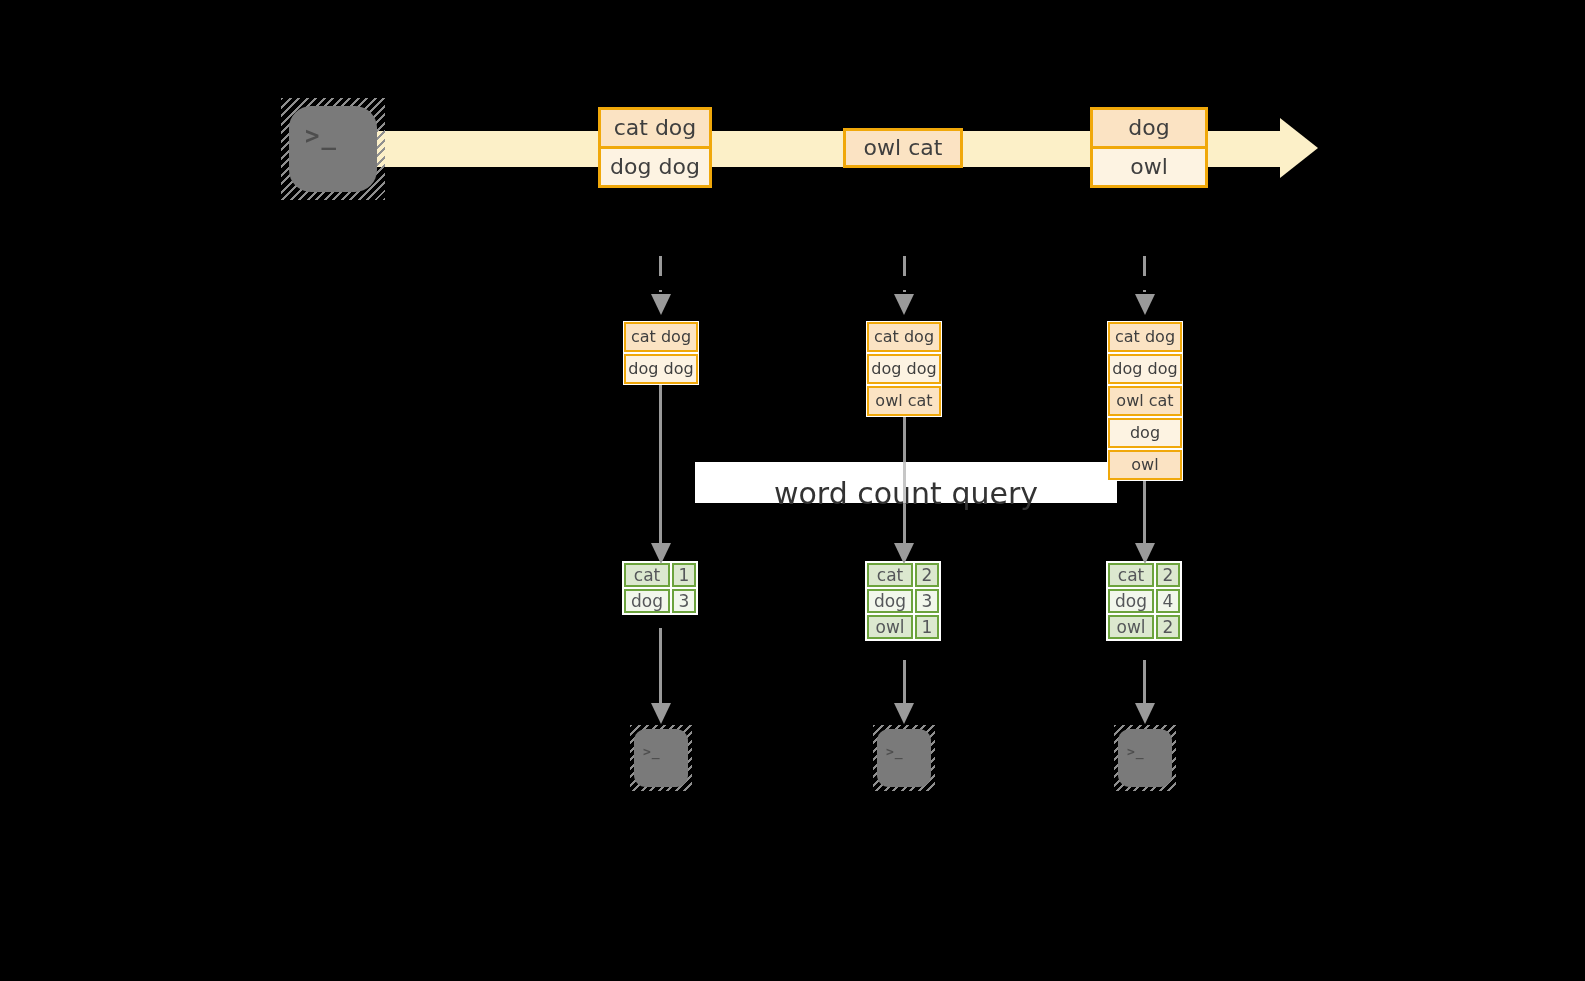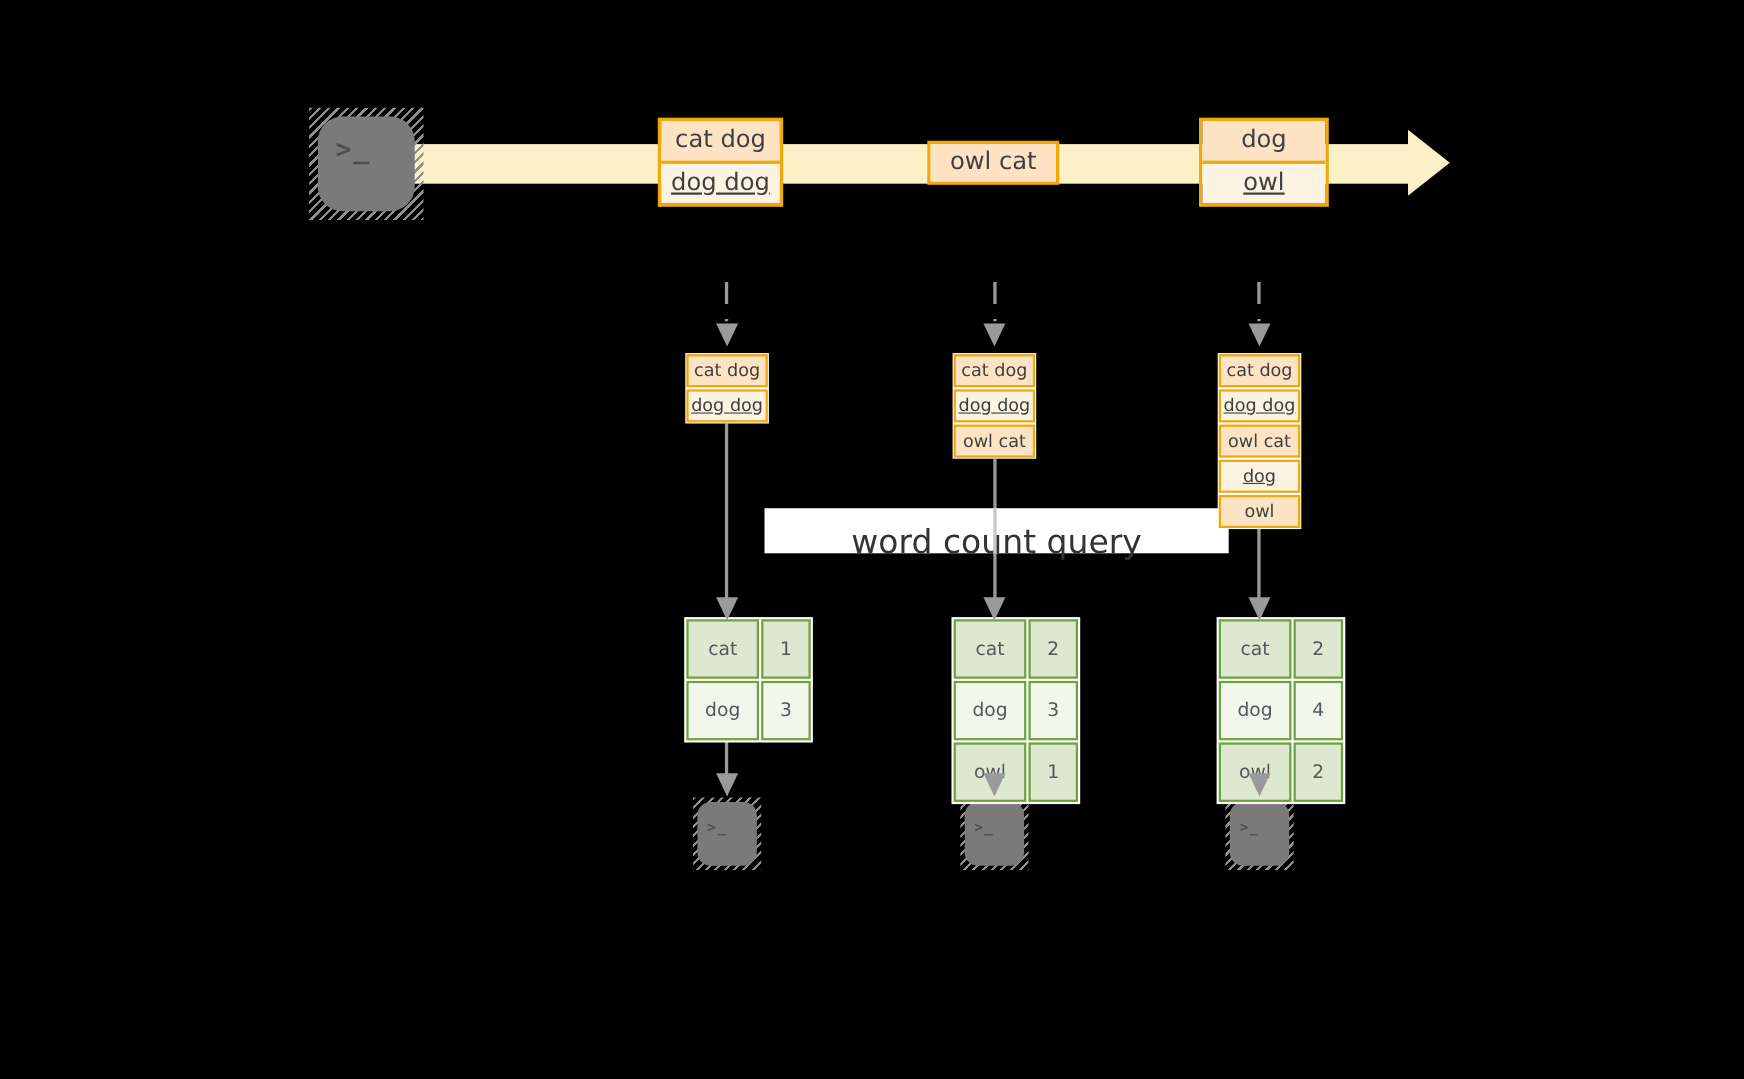--- a/index.html
+++ b/index.html
@@ -29,21 +29,21 @@
   .src .prompt { font-size:24px; letter-spacing:2px; }
   .sink .prompt { font-size:13px; letter-spacing:1px; }
 
   
   .stream-box { border:3px solid #F0A80A; box-sizing:border-box; z-index:3; }
   .srow { text-align:center; font-size:22px; color:#3F3F3F; }
   .srow.h36 { height:36px; line-height:36px; }
   .srow.h34 { height:34px; line-height:34px; }
   .stream-box .srow + .srow { border-top:3px solid #F0A80A; }
   .peach { background:#FBE3C3; }
-  .cream { background:#FDF3E2;text-decoration:underline; }
+  .cream { background:#FDF3E2; }
 
   
   .acc-stack { z-index:3; background:#FFFFFF; padding:1px; }
   .acc-row {
     box-sizing:border-box; width:74px; height:30px; margin-bottom:2px;
     border:2px solid #F0A80A; font-size:16px; line-height:26px;
     text-align:center; color:#3F3F3F;
   }
   .acc-row:last-child { margin-bottom:0; }
 
@@ -60,21 +60,21 @@
   
   .strip { background:#FFFFFF; z-index:2; text-align:center; }
   .strip-label { font-size:30px; color:#333333; line-height:41px;
     font-family:"DejaVu Sans", sans-serif;margin-top:11px; }
   .strip-line { background:#C6C6C6; z-index:3; }
 
   
   .count-table { border-collapse:separate; border-spacing:2px; background:#FFFFFF;
     position:absolute; z-index:3; }
   .count-table td {
-    box-sizing:border-box; border:2px solid #6CA33D; height:20px; padding:15px;
+    box-sizing:border-box; border:2px solid #6CA33D; height:20px; padding:0;
     text-align:center; font-size:17px; color:#55575A;
   }
   td.wcell { width:46px; }
   td.ccell { width:24px; }
   tr.sage td { background:#DCE8CF; }
   tr.pale td { background:#F2F7EC; }
 </style>
 </head>
 <body>
 

